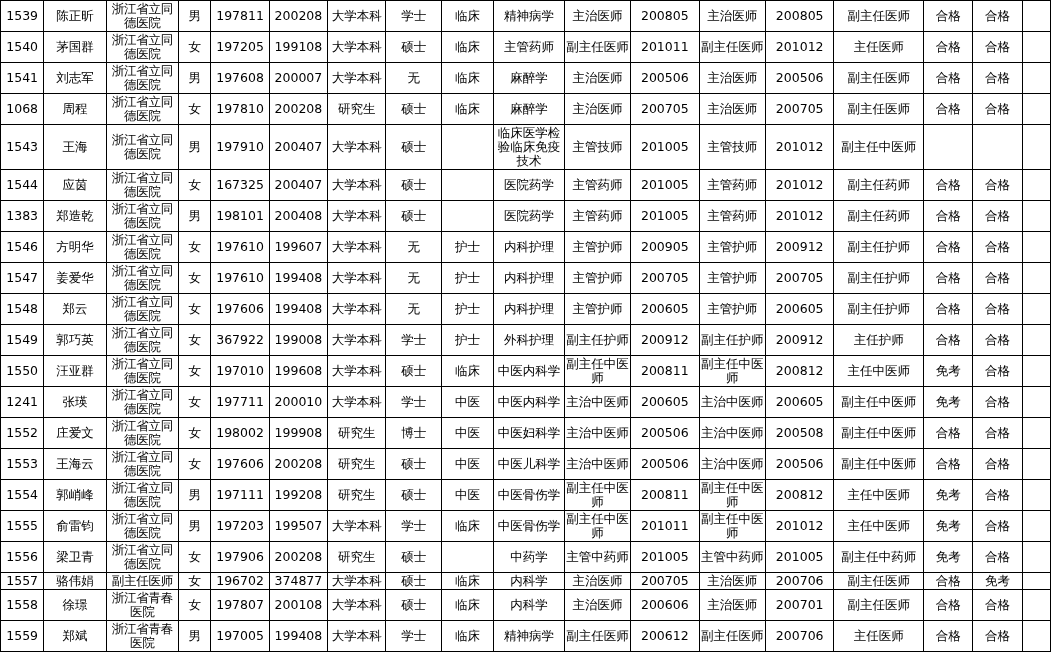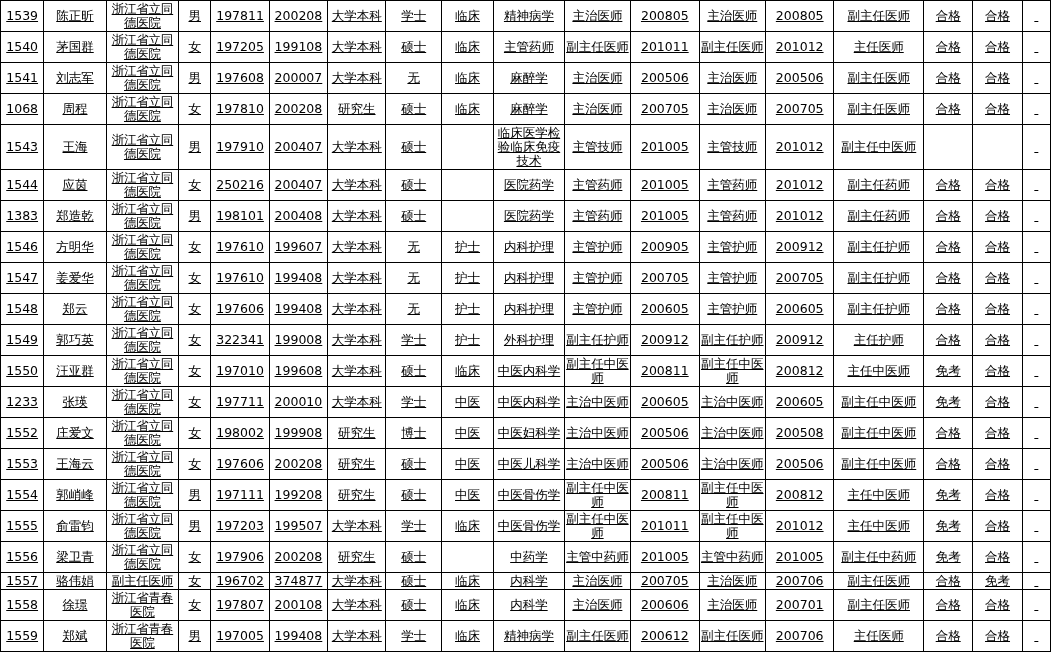--- a/index.html
+++ b/index.html
@@ -15,21 +15,20 @@
   #sheet {
     width: 1051px;
     height: 670px;
     overflow: hidden;
     position: relative;
   }
   table.reg-table {
     border-collapse: collapse;
     width: 1051px;
     table-layout: fixed;
-    text-decoration: underline;
   }
   table.reg-table td {
     border: 1px solid #000000;
     text-align: center;
     vertical-align: middle;
     font-size: 12.5px;
     line-height: 1.12;
     padding: 1px 1px;
     word-break: break-all;
     overflow: hidden;
@@ -182,21 +181,21 @@
           <td class="small">副主任中医师</td>
           <td></td>
           <td></td>
           <td>&nbsp;</td>
         </tr>
         <tr>
           <td class="num">1544</td>
           <td>应茵</td>
           <td class="unit">浙江省立同德医院</td>
           <td>女</td>
-          <td class="num">250216</td>
+          <td class="num">167325</td>
           <td class="num">200407</td>
           <td class="small">大学本科</td>
           <td>硕士</td>
           <td></td>
           <td class="small">医院药学</td>
           <td class="small">主管药师</td>
           <td class="num">201005</td>
           <td class="small">主管药师</td>
           <td class="num">201012</td>
           <td class="small">副主任药师</td>
@@ -282,21 +281,21 @@
           <td class="small">副主任护师</td>
           <td>合格</td>
           <td>合格</td>
           <td>&nbsp;</td>
         </tr>
         <tr>
           <td class="num">1549</td>
           <td>郭巧英</td>
           <td class="unit">浙江省立同德医院</td>
           <td>女</td>
-          <td class="num">322341</td>
+          <td class="num">367922</td>
           <td class="num">199008</td>
           <td class="small">大学本科</td>
           <td>学士</td>
           <td>护士</td>
           <td class="small">外科护理</td>
           <td class="small">副主任护师</td>
           <td class="num">200912</td>
           <td class="small">副主任护师</td>
           <td class="num">200912</td>
           <td class="small">主任护师</td>
@@ -318,21 +317,21 @@
           <td class="small">副主任中医师</td>
           <td class="num">200811</td>
           <td class="small">副主任中医师</td>
           <td class="num">200812</td>
           <td class="small">主任中医师</td>
           <td>免考</td>
           <td>合格</td>
           <td>&nbsp;</td>
         </tr>
         <tr>
-          <td class="num">1233</td>
+          <td class="num">1241</td>
           <td>张瑛</td>
           <td class="unit">浙江省立同德医院</td>
           <td>女</td>
           <td class="num">197711</td>
           <td class="num">200010</td>
           <td class="small">大学本科</td>
           <td>学士</td>
           <td>中医</td>
           <td class="small">中医内科学</td>
           <td class="small">主治中医师</td>

